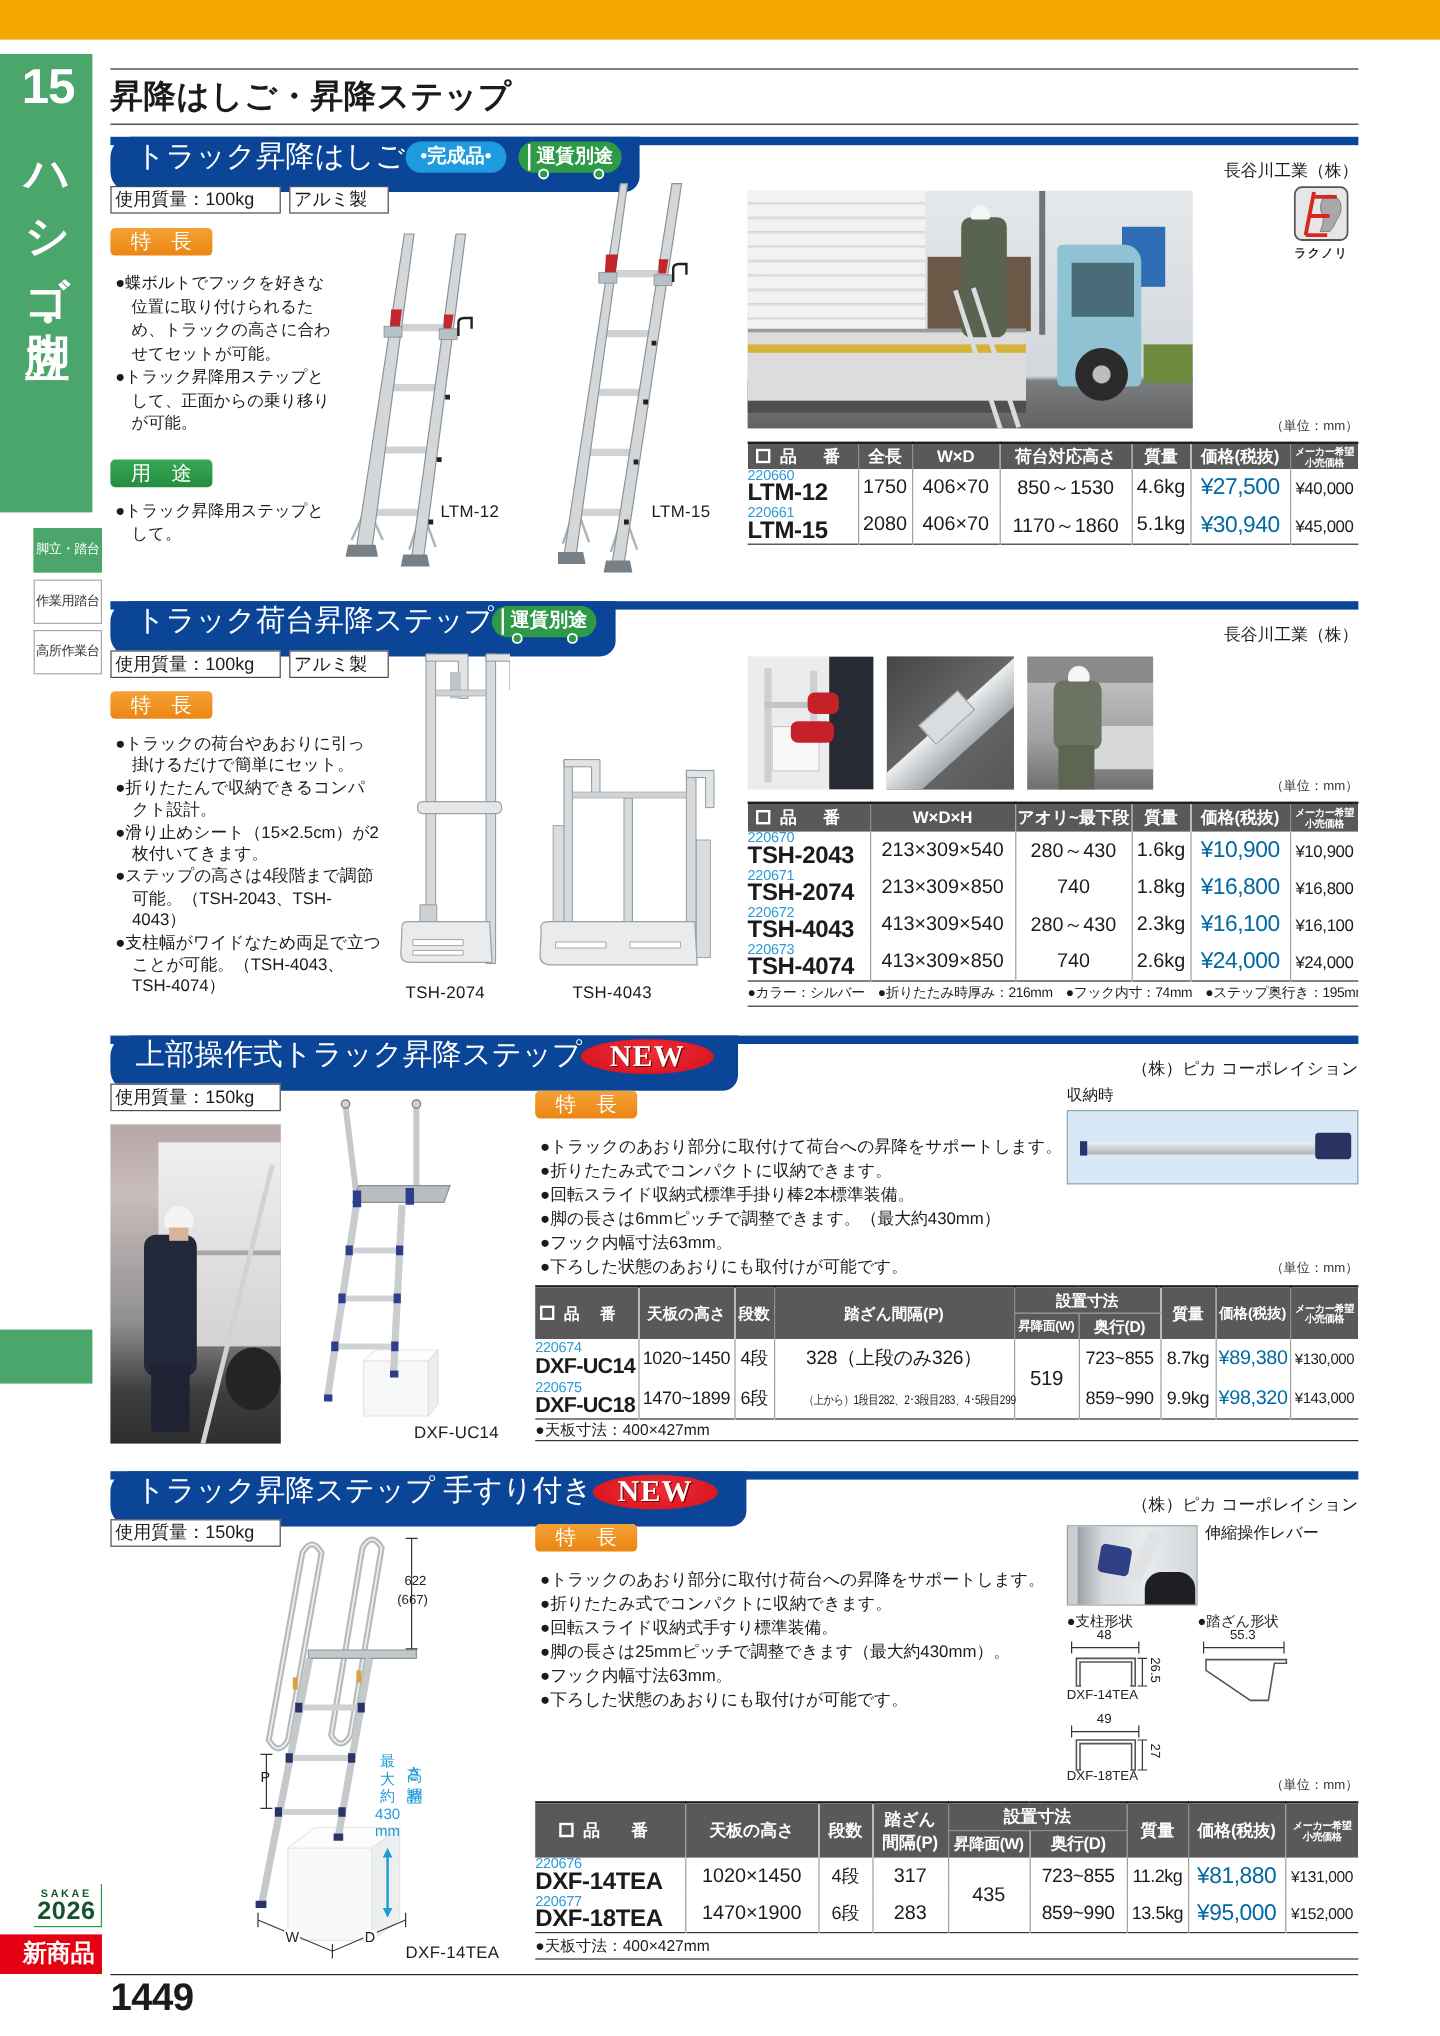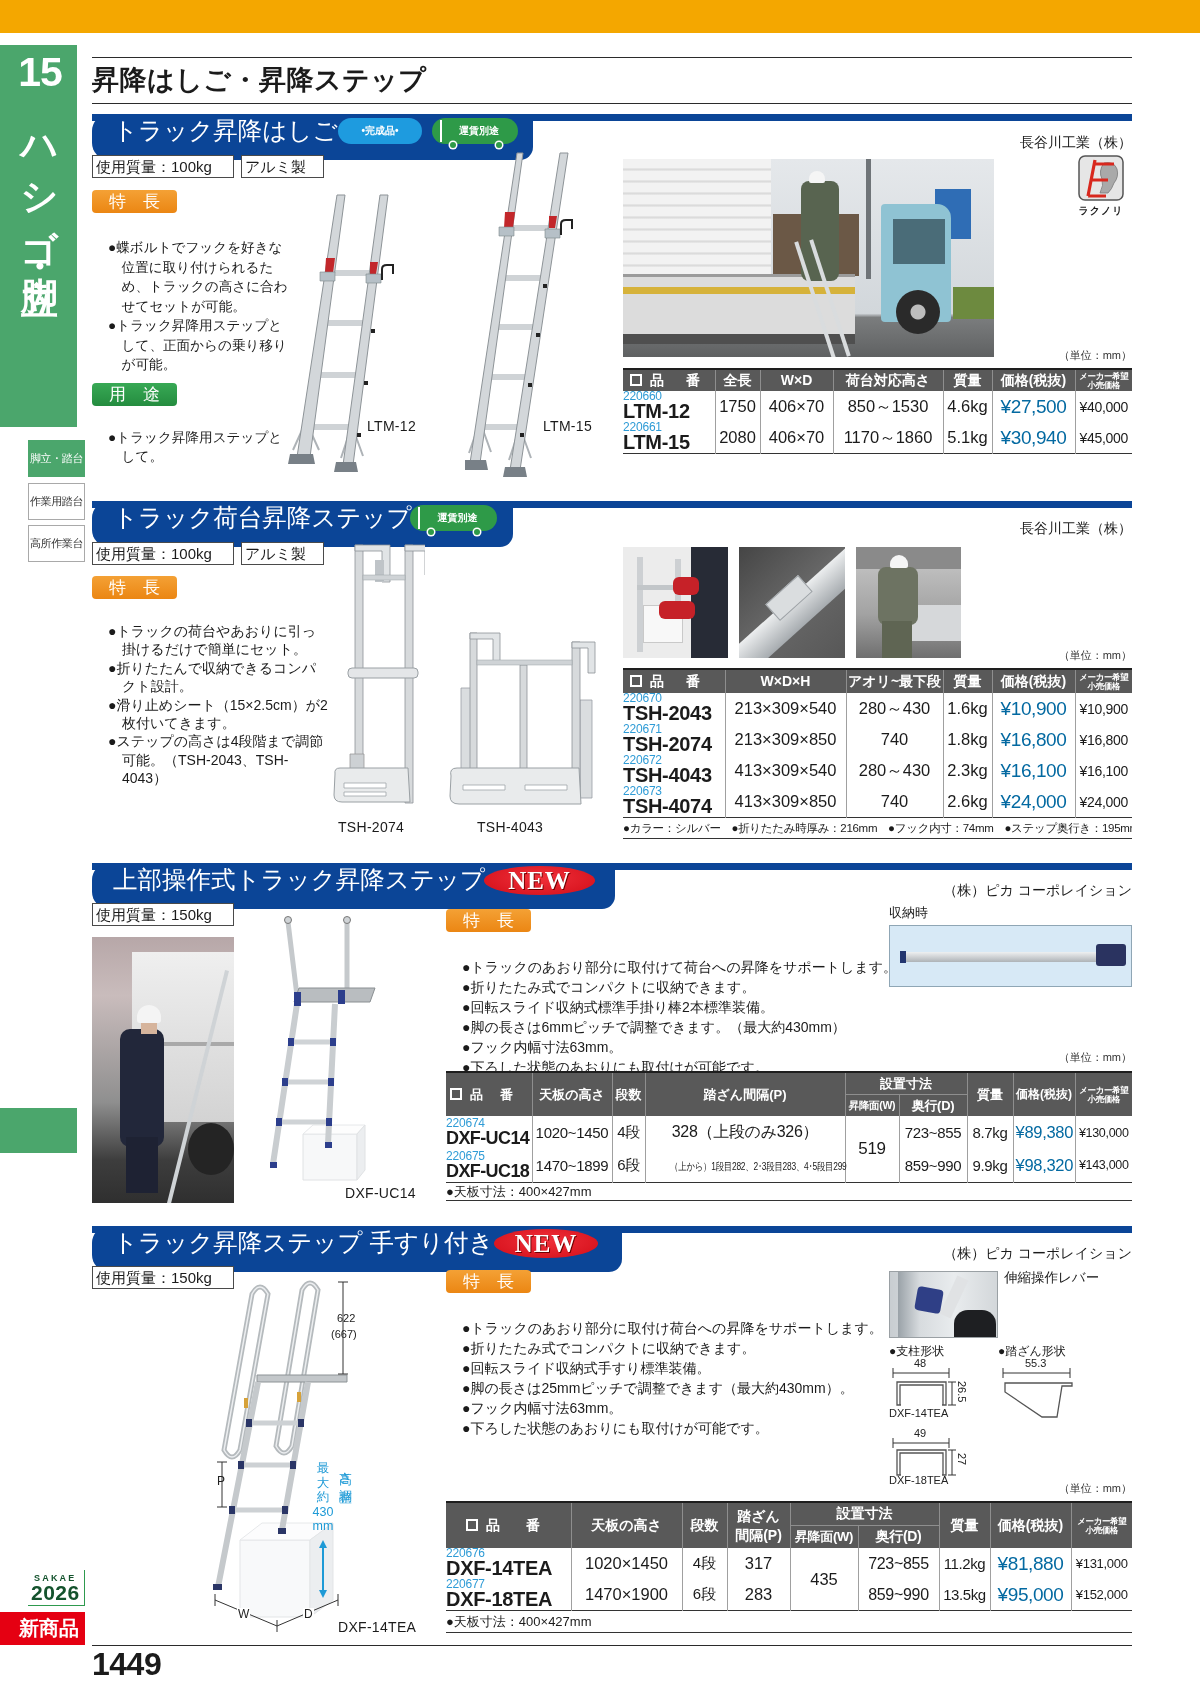--- a/index.html
+++ b/index.html
@@ -18,32 +18,32 @@
 .sakae{left:28px;top:1570px;width:57px;height:36px;border-right:1.5px solid #2E9A4E;border-bottom:1.5px solid #2E9A4E;color:#14532d}
 .sakae .brand{position:absolute;left:6px;top:3px;font-size:9px;font-weight:bold;letter-spacing:2.2px;line-height:10px}
 .sakae .year{position:absolute;left:3px;top:12px;font-size:21px;font-weight:bold;line-height:22px;letter-spacing:.5px}
 .newtag{left:0;top:1612px;width:85px;height:33px;background:#E50012;color:#fff;font-size:20px;font-weight:bold;line-height:33px;text-align:right;padding-right:6px;white-space:nowrap}
 .page-num{left:92px;top:1647px;font-size:32px;font-weight:bold;line-height:34px;letter-spacing:-.5px}
 
 .sec-head{left:92px;width:1040px;height:34px}
 .sec-head .band{position:absolute;left:0;top:0;width:1040px;height:7px;background:#0B4597}
 .sec-head .pill{position:absolute;left:0;top:0;height:46px;background:#0B4597;border-radius:17px 0 13px 17px}
 .sec-title{position:absolute;left:21px;top:0;color:#fff;font-size:24.5px;line-height:34px;white-space:nowrap}
-.badge{position:absolute;top:4px;height:26px;border-radius:13px;color:#fff;font-size:10px;font-weight:bold;line-height:26px;text-align:center;white-space:nowrap}
+.badge{position:absolute;top:4px;height:26px;border-radius:13px;color:#fff;font-size:16px;font-weight:bold;line-height:26px;text-align:center;white-space:nowrap}
 .badge.blue{background:#1E9BDF}
 .badge.green{background:#2E9A48;padding-left:8px}
 .badge.green::before{content:"";position:absolute;left:8px;top:2px;width:2px;height:22px;background:#fff}
 .badge.green::after{content:"";position:absolute;left:18px;bottom:-4px;width:6px;height:6px;border-radius:50%;background:#2E9A48;box-shadow:0 0 0 1.5px #fff,46px 0 0 0 #2E9A48,46px 0 0 1.5px #fff}
 .badge.new{top:3px;height:29px;border-radius:50%;background:radial-gradient(ellipse at 50% 40%,#f0303a,#d20d18);font-family:"Liberation Serif","DejaVu Serif",serif;font-size:25px;line-height:29px;letter-spacing:1px;text-shadow:1px 1px 0 #6d0000}
 .maker{right:68px;font-size:14px;line-height:16px;white-space:nowrap}
 .spec{height:23px;border:1px solid #4a4a4a;font-size:15px;line-height:21px;padding:0 3px;white-space:nowrap;background:#fff}
 .lbl{width:85px;height:23px;border-radius:4px;color:#fff;font-size:17px;line-height:23px;text-align:center;white-space:nowrap}
 .lbl.orange{background:linear-gradient(#F4A135,#EB8613)}
 .lbl.green{background:linear-gradient(#38A955,#248C3F)}
-.feat{margin:16px;padding:0;list-style:none;font-size:14px;line-height:20px}
+.feat{margin:4px;padding:0;list-style:none;font-size:14px;line-height:20px}
 .feat li{padding-left:1em;text-indent:-1em}
 .feat li::before{content:"●"}
 .img-label{font-size:14px;line-height:16px;white-space:nowrap;letter-spacing:.3px}
 .unit{right:68px;font-size:11px;line-height:13px;white-space:nowrap;color:#333}
 .photo{overflow:hidden}
 .photo > div{position:absolute}
 
 .tbl{border-collapse:collapse;table-layout:fixed;border-top:2px solid #1e1e1e;border-bottom:1.5px solid #333}
 .tbl th{background:#595959;color:#fff;font-weight:bold;font-size:14px;line-height:15px;padding:0;border-left:1px solid #8e8e8e;text-align:center;white-space:nowrap;overflow:hidden}
 .tbl th.first{border-left:none;text-align:left;padding-left:7px;letter-spacing:4px}
@@ -228,20 +228,21 @@
   </div>
   <div class="a maker" style="top:520px">長谷川工業（株）</div>
   <div class="a spec" style="left:92px;top:542px;width:142px">使用質量：100kg</div>
   <div class="a spec" style="left:241px;top:542px;width:83px">アルミ製</div>
   <div class="a lbl orange" style="left:92px;top:576px">特　長</div>
   <ul class="a feat" style="left:92px;top:606px;width:222px;font-size:14px;line-height:18.4px">
     <li>トラックの荷台やあおりに引っ掛けるだけで簡単にセット。</li>
     <li>折りたたんで収納できるコンパクト設計。</li>
     <li>滑り止めシート（15×2.5cm）が2枚付いてきます。</li>
     <li>ステップの高さは4段階まで調節可能。（TSH-2043、TSH-4043）</li>
+    <li>支柱幅がワイドなため両足で立つことが可能。（TSH-4043、TSH-4074）</li>
   </ul>
 
   <svg class="a" style="left:330px;top:540px" width="95" height="270" viewBox="0 0 95 270">
     <path d="M25,5h8v225h-8zM75,5h8v258h-8z" fill="#d7dadc" stroke="#8d9397" stroke-width=".8"></path>
     <path d="M25,5H60V42H52V11H25ZM75,5H101V35H95V11H75Z" fill="#e1e4e6" stroke="#8d9397" stroke-width=".8"></path>
     <path d="M45,20h9v22h-9z" fill="#bfc4c8"></path>
     <path d="M33,35h42v5h-42z" fill="#cfd3d6" stroke="#9aa0a4" stroke-width=".5"></path>
     <rect x="18" y="128" width="70" height="10" rx="4" fill="#e4e6e8" stroke="#9aa0a4"></rect>
     <path d="M20,214h14v16h-14z" fill="#cdd1d4" stroke="#999" stroke-width=".8"></path>
     <path d="M5,234Q4,228 10,228H78L80,262H12Q4,262 4,255Z" fill="#e9ebec" stroke="#9aa0a4"></path>

